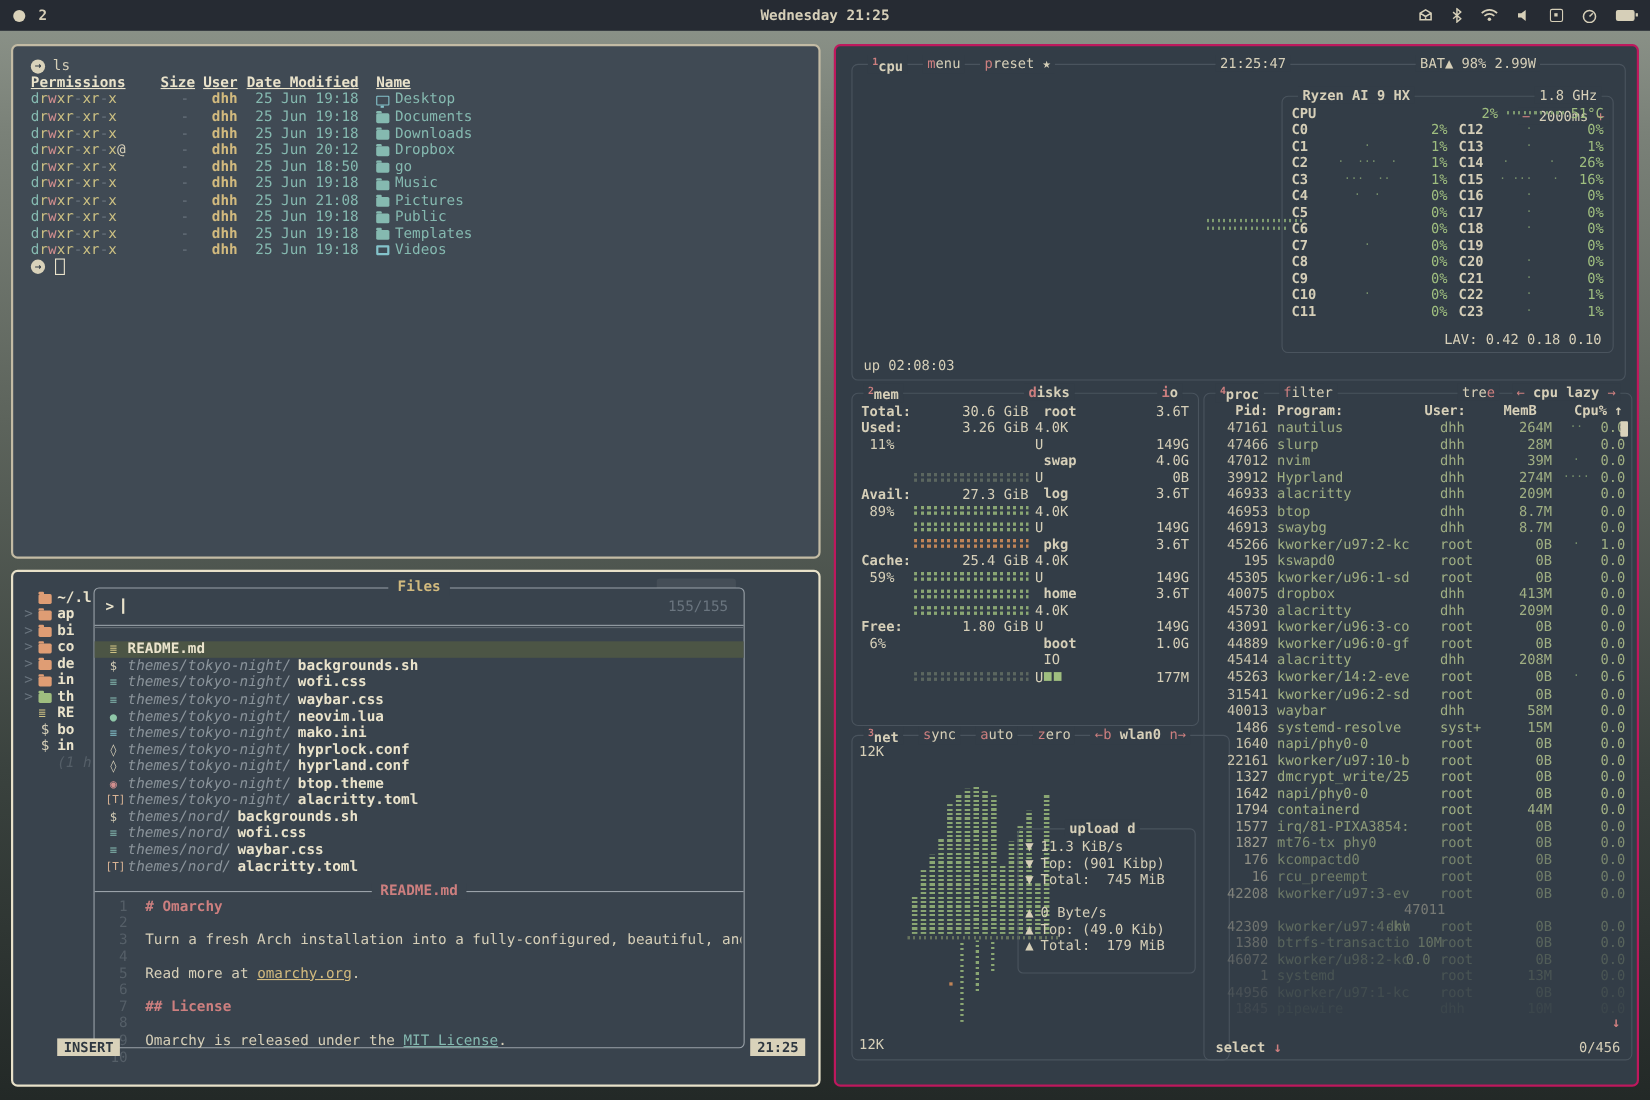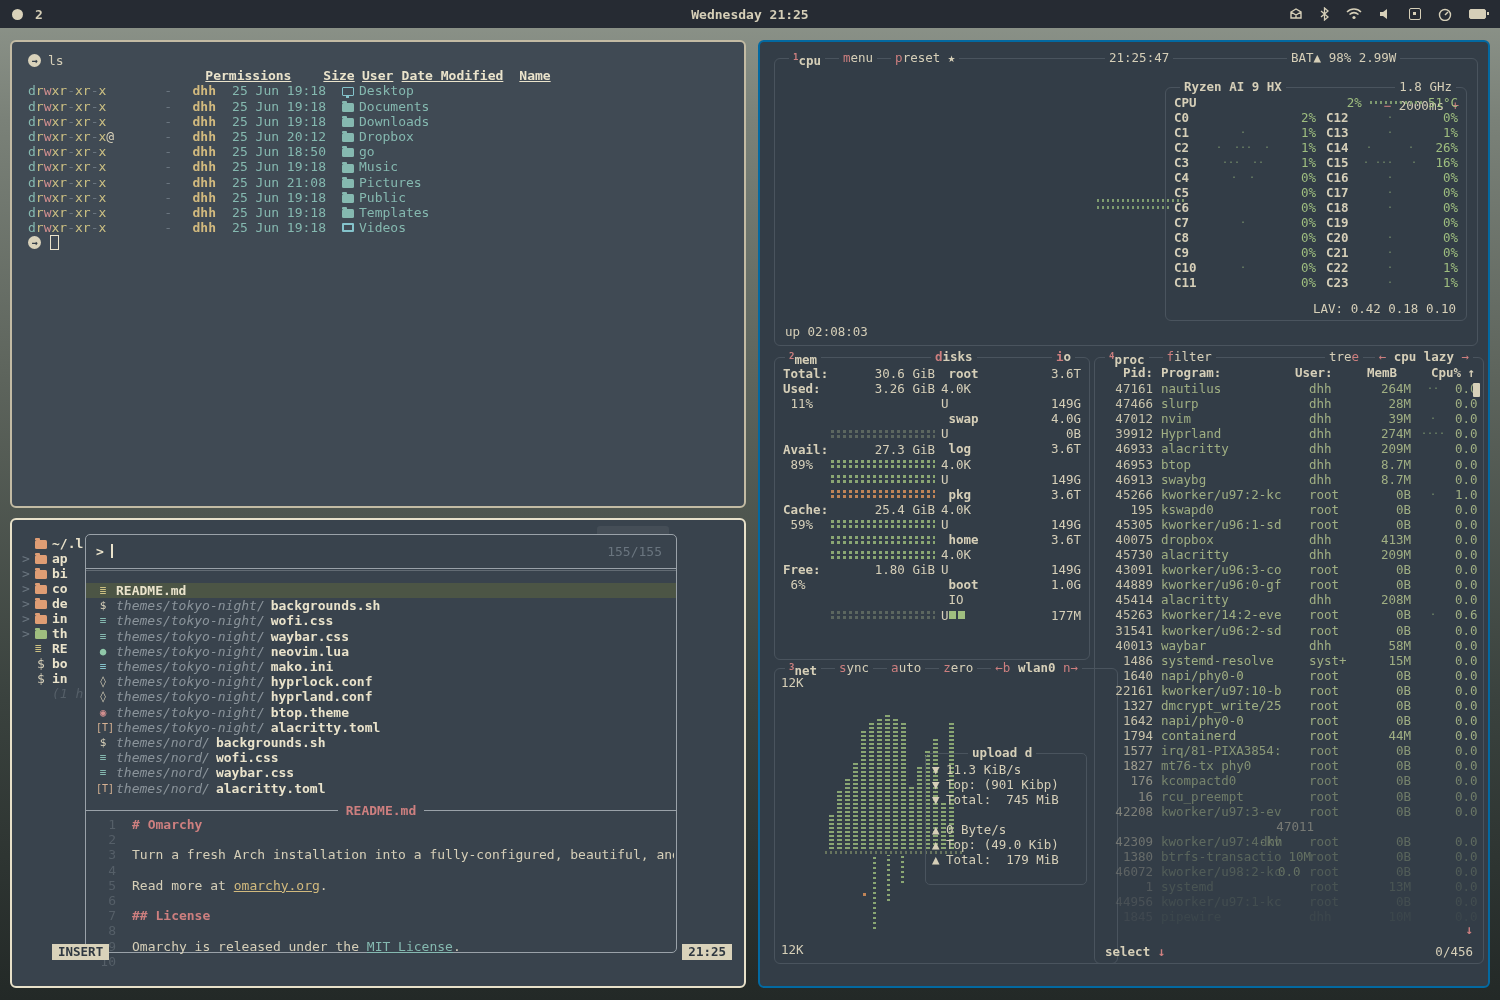--- a/index.html
+++ b/index.html
@@ -21,32 +21,32 @@
   #bar-icons{position:absolute;right:14px;top:0;height:28px;display:flex;align-items:center;gap:17px;}
   #bar-icons svg{display:block;}
   .batt{width:15px;height:8px;border:1.5px solid var(--cream);border-radius:2px;position:relative;background:var(--cream);}
   .batt:after{content:"";position:absolute;right:-4px;top:1.5px;width:2px;height:3px;background:var(--cream);}
   .chipi{width:10px;height:10px;border:1.5px solid var(--cream);border-radius:2px;position:relative;}
   .chipi:after{content:"";position:absolute;left:2.5px;top:2.5px;width:3px;height:3px;background:var(--cream);}
   
   .window{position:absolute;border-radius:6px;box-sizing:border-box;}
   #term-win{left:10px;top:40px;width:736px;height:468px;background:#404a54;border:2px solid #c3bba4;}
   #nvim-win{left:10px;top:518px;width:736px;height:470px;background:#39434d;border:2px solid #e8e1c9;}
-  #btop-win{left:758px;top:40px;width:732px;height:948px;background:var(--btopbg);border:2px solid #0369a1;}
+  #btop-win{left:758px;top:40px;width:732px;height:948px;background:var(--btopbg);border:2px solid #be185d;}
   
   #term-body{position:absolute;inset:0;padding:11px 16px;font-size:13px;line-height:15.2px;color:var(--cream);}
   .trow{display:flex;white-space:pre;}
   .t-perm{width:118px;}
   .t-size{width:26px;text-align:right;color:var(--dim);}
   .t-user{width:44px;text-align:right;color:var(--gold);font-weight:bold;}
   .t-date{width:110px;text-align:right;color:var(--teal);}
   .t-name{margin-left:16px;color:var(--teal);display:flex;align-items:center;gap:5px;}
   .c-teal{color:var(--teal);} .c-pink{color:var(--pink);} .c-yel{color:var(--yellow);}
   .c-dim{color:var(--dim);} .c-cream{color:var(--cream);}
-  #ls-head{display:flex;font-weight:bold;color:var(--creambr);justify-content:center;}
+  #ls-head{display:flex;font-weight:bold;color:var(--creambr);}
   #ls-head span{text-decoration:underline;}
   .h-perm{width:118px;} .h-size{width:26px;text-align:right;} .h-user{width:44px;text-align:right;}
   .h-date{width:110px;text-align:right;} .h-name{margin-left:16px;}
   .prompt-row{display:flex;align-items:center;gap:7px;}
   .pcirc{width:13px;height:13px;border-radius:50%;background:#d9d2ba;color:#343e48;font-size:10px;
     line-height:13px;text-align:center;font-weight:bold;flex:0 0 13px;}
   .cursor-block{width:7px;height:13px;border:1px solid var(--creambr);display:inline-block;margin-left:2px;}
   .fi{flex:0 0 auto;display:inline-block;}
   .fi-folder{width:12px;height:9px;border-radius:1.5px;position:relative;background:var(--teal);margin-top:2px;}
   .fi-folder:before{content:"";position:absolute;top:-2px;left:0;width:5px;height:2px;background:inherit;border-radius:1px 1px 0 0;}
@@ -246,20 +246,21 @@
         <div class="tree-row"><span class="chev">&gt;</span><span class="tf"></span><span class="tree-label">de</span></div>
         <div class="tree-row"><span class="chev">&gt;</span><span class="tf"></span><span class="tree-label">in</span></div>
         <div class="tree-row"><span class="chev">&gt;</span><span class="tf green"></span><span class="tree-label">th</span></div>
         <div class="tree-row"><span class="chev"> </span><span class="doc-ico">≣</span><span class="tree-label">RE</span></div>
         <div class="tree-row"><span class="chev"> </span><span class="dol">$</span><span class="tree-label">bo</span></div>
         <div class="tree-row"><span class="chev"> </span><span class="dol">$</span><span class="tree-label">in</span></div>
         <div class="tree-row"><span class="chev"> </span><span class="dol"> </span><span class="tree-dim">(1 h</span></div>
       </div>
     <div id="notif-rem"></div>
     <div id="picker">
+      <div id="picker-title"><span>Files</span></div>
       <div id="prompt-line">
         <span id="prompt-caret">&gt;</span>
         <span id="prompt-cursor"></span>
       </div>
       <span id="match-count">155/155</span>
       <div id="prompt-sep"></div>
       <div id="picker-list">
           <div class="pick-row sel"><span class="pick-ico pi-md">≣</span><span class="pick-file">README.md</span></div>
           <div class="pick-row"><span class="pick-ico pi-sh">$</span><span class="pick-dir">themes/tokyo-night/</span><span class="pick-file">backgrounds.sh</span></div>
           <div class="pick-row"><span class="pick-ico pi-css">≡</span><span class="pick-dir">themes/tokyo-night/</span><span class="pick-file">wofi.css</span></div>

